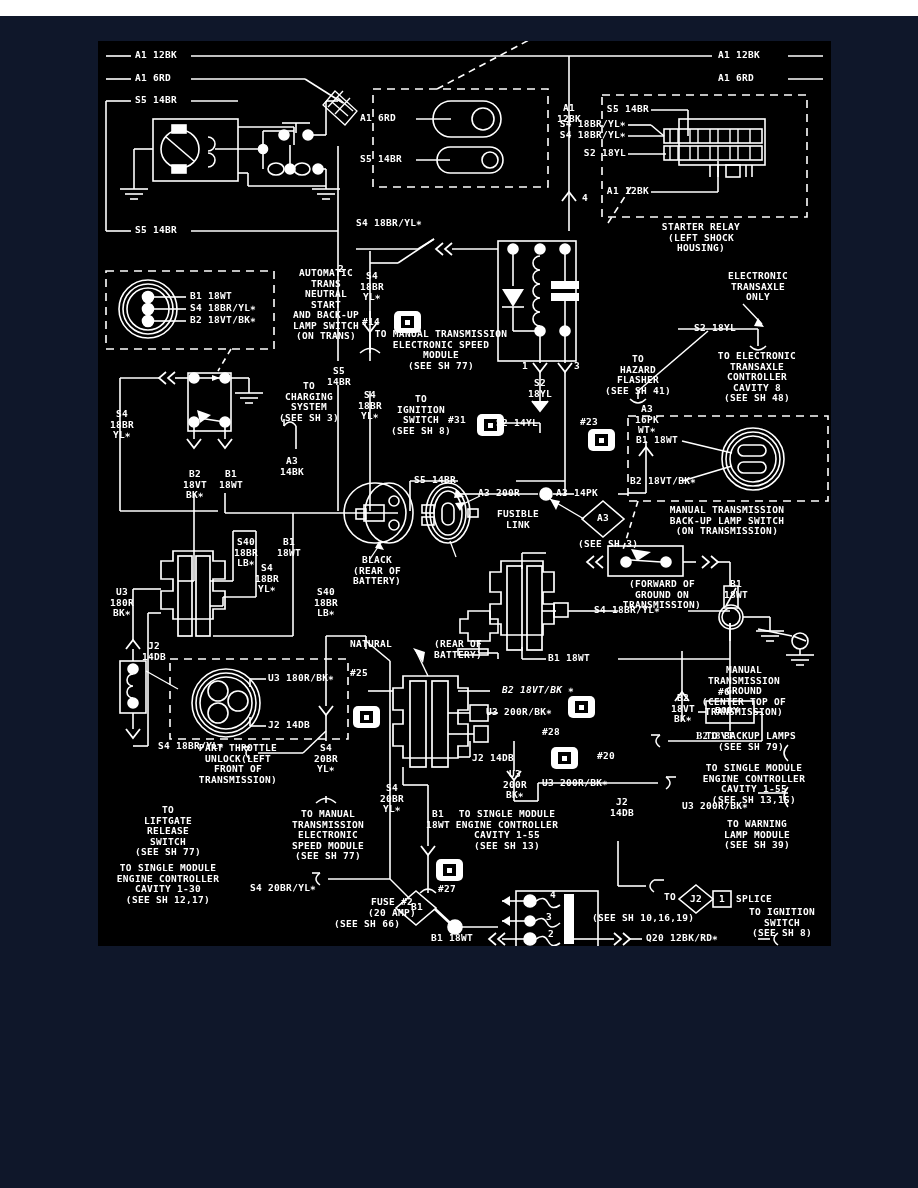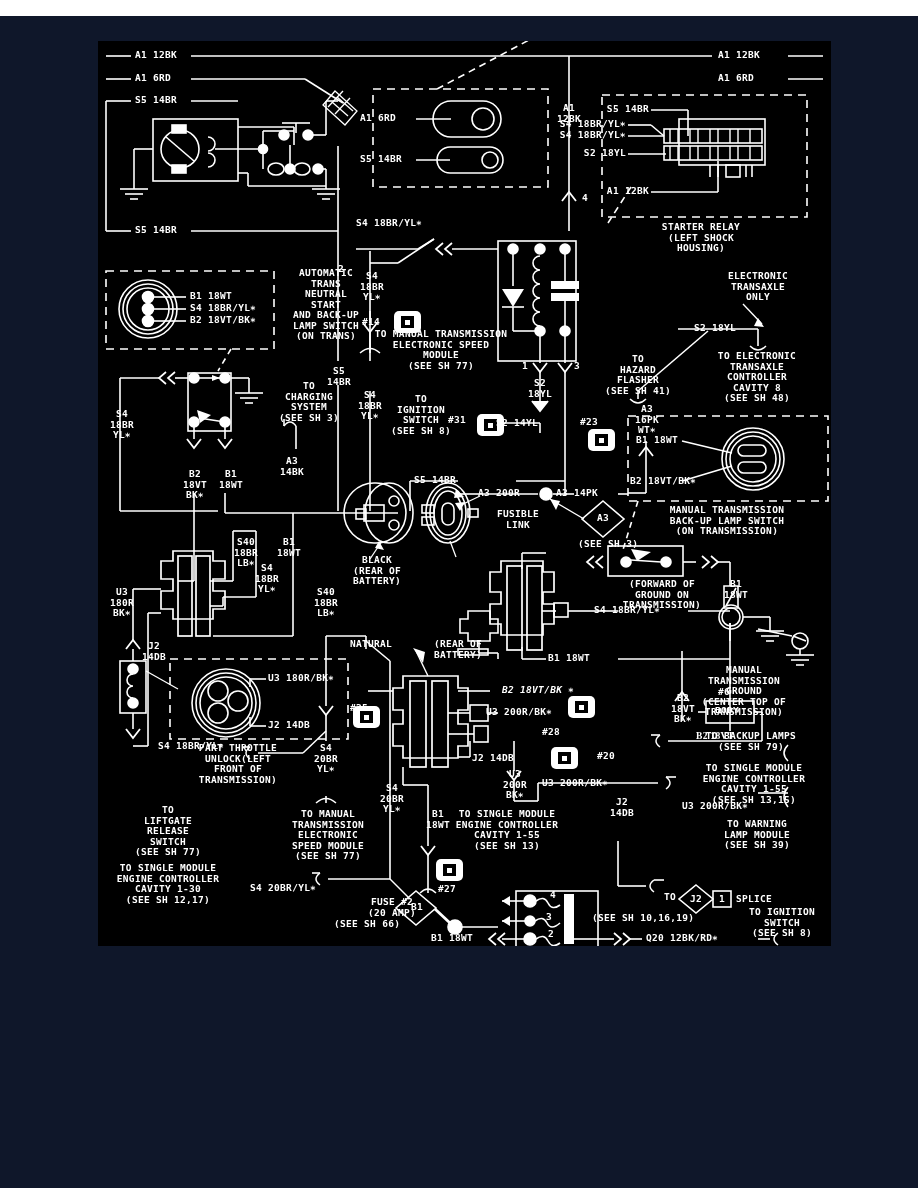--- a/index.html
+++ b/index.html
@@ -702,21 +702,21 @@
     <div class="lbl" style="left:170px;top:632px;">U3 180R/BK∗</div>
     <div class="lbl" style="left:170px;top:679px;">J2 14DB</div>
     <div class="lbl c" style="left:58px;top:702px;width:164px;">PART THROTTLE
 UNLOCK(LEFT
 FRONT OF
 TRANSMISSION)</div>
 
     <div class="lbl c" style="left:206px;top:546px;width:44px;">S40
 18BR
 LB∗</div>
-    <div class="lbl" style="left:252px;top:662px;">#25</div>
+    <div class="lbl" style="left:252px;top:627px;">#25</div>
     <div class="lbl c" style="left:206px;top:702px;width:44px;">S4
 20BR
 YL∗</div>
     <div class="lbl" style="left:60px;top:700px;">S4 18BR/YL∗</div>
     <div class="lbl c" style="left:18px;top:764px;width:104px;">TO
 LIFTGATE
 RELEASE
 SWITCH
 (SEE SH 77)</div>
     <div class="lbl c" style="left:172px;top:768px;width:116px;">TO MANUAL

